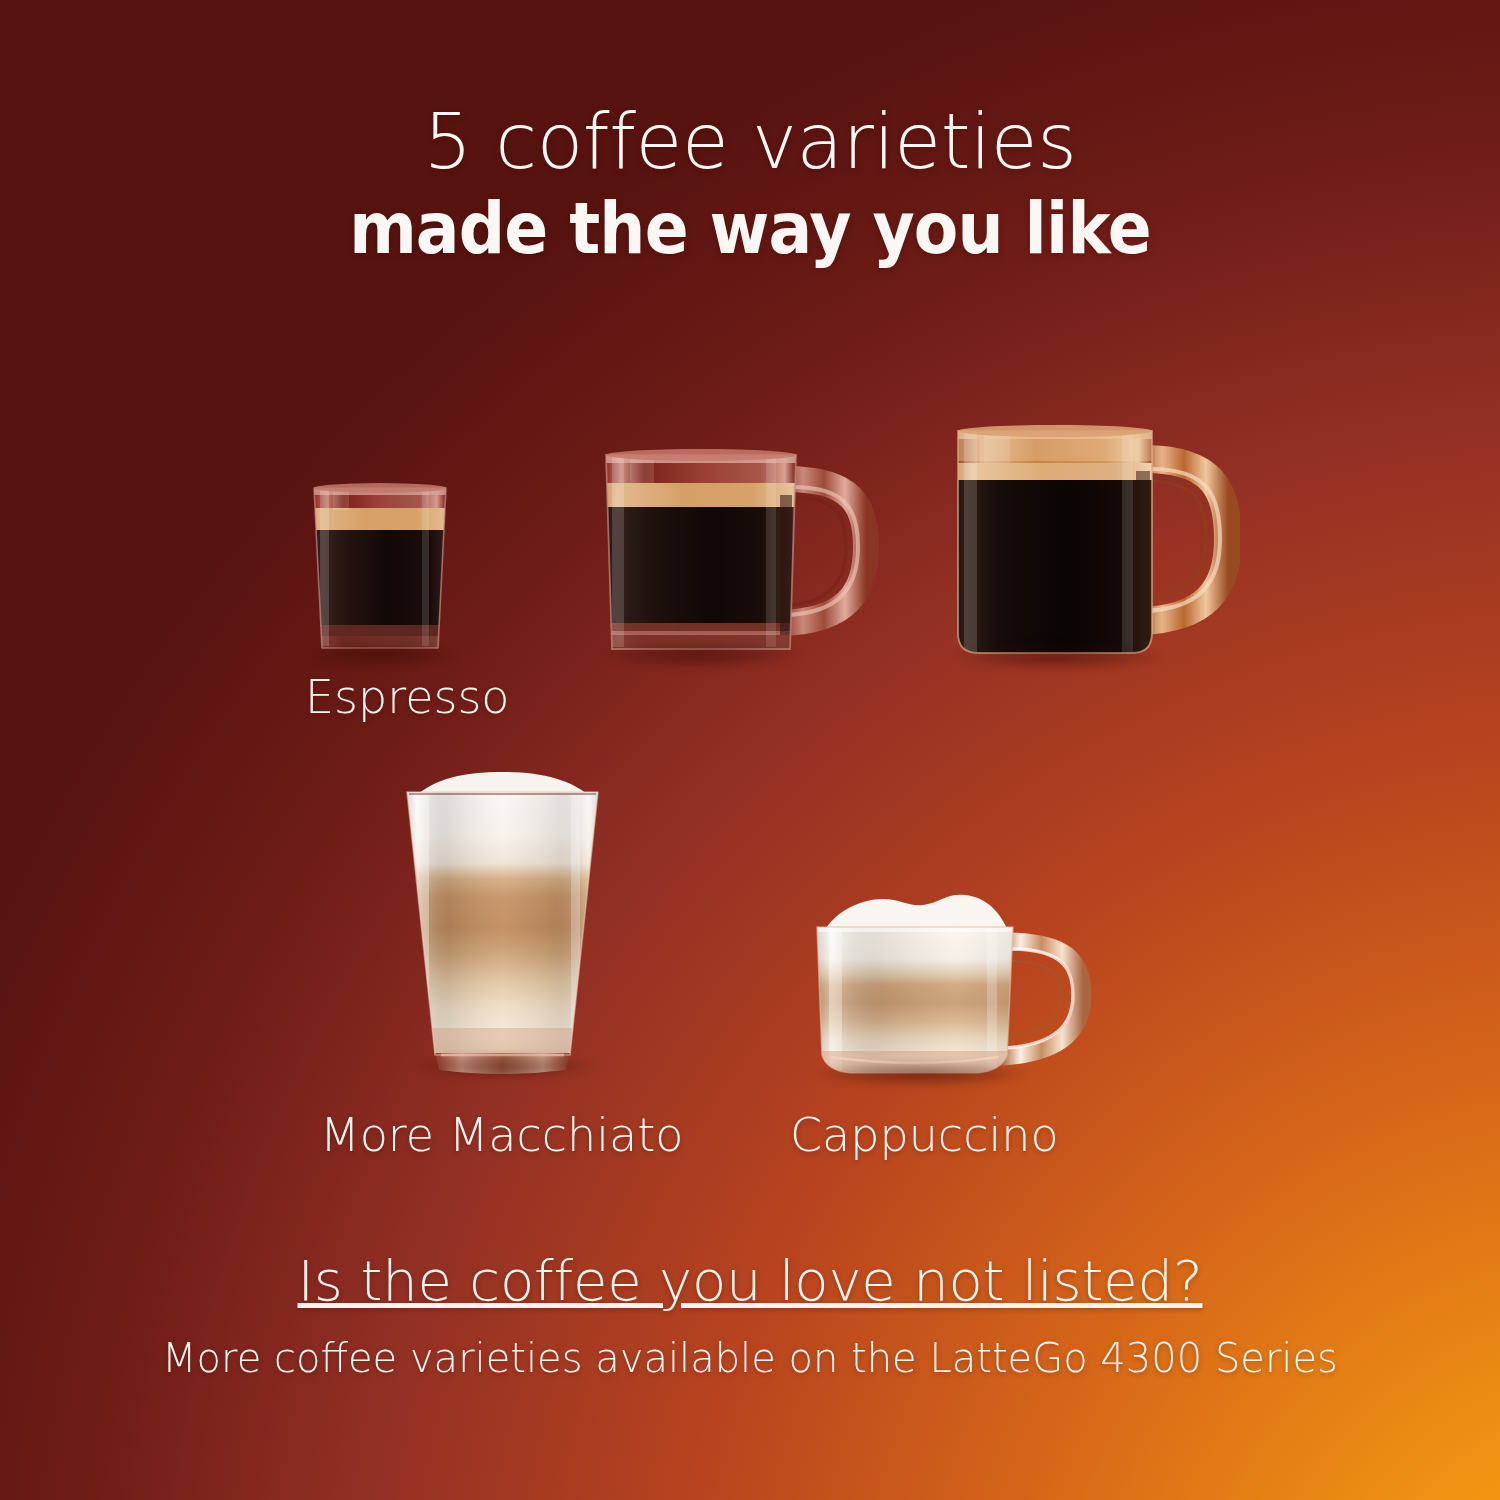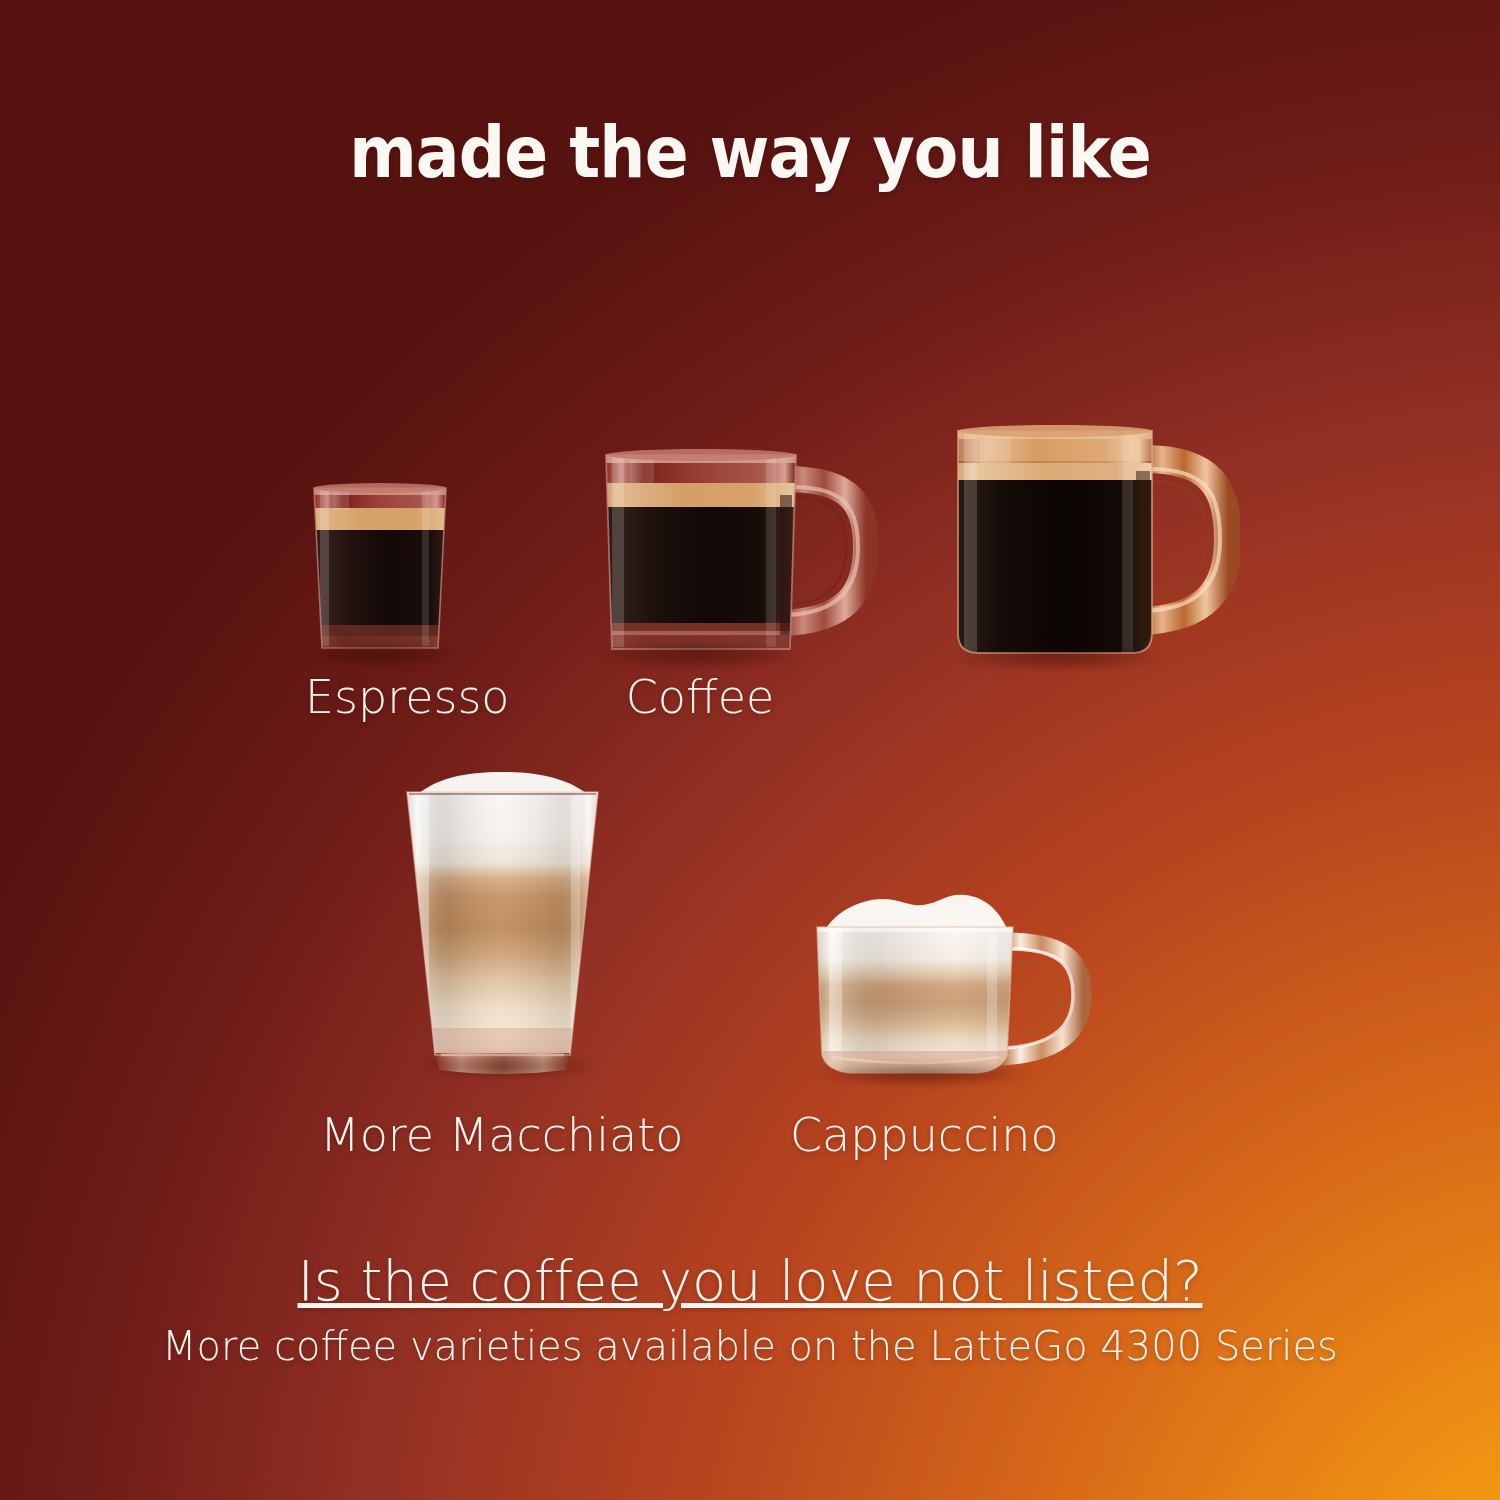--- a/index.html
+++ b/index.html
@@ -31,35 +31,36 @@
   .vlabel{
     position:absolute;color:#FBF5EE;font-size:46px;font-weight:300;
     font-stretch:condensed;white-space:nowrap;letter-spacing:0px;
     text-shadow:0 2px 5px rgba(60,10,5,.3);
   }
   
   .footer{position:absolute;left:0;right:0;top:1248px;text-align:center;color:#FBF5EE;}
   .footer .f1{display:block;font-size:56px;font-weight:300;font-stretch:condensed;
     letter-spacing:-0.2px;text-shadow:0 2px 5px rgba(60,10,5,.3);text-decoration:underline;}
   .footer .f2{display:block;font-size:40px;font-weight:300;font-stretch:condensed;
-    margin-top:10px;text-shadow:0 2px 5px rgba(60,10,5,.3);}
+    margin-top:22px;text-shadow:0 2px 5px rgba(60,10,5,.3);}
   
   .cup{position:absolute;}
   .shadow{
     position:absolute;border-radius:50%;
     background:radial-gradient(ellipse at center, rgba(50,8,4,.45) 0%, rgba(50,8,4,.22) 45%, rgba(50,8,4,0) 72%);
     filter:blur(3px);
   }
 </style>
 </head>
 <body>
 
 <div id="stage">
 
   <div class="headline">
+    <span class="l1">5 coffee varieties</span>
     <span class="l2">made the way you like</span>
   </div>
 
   <div class="cup" style="left:300px;top:470px;width:160px;height:200px;">
     <div class="shadow" style="left:6px;top:172px;width:150px;height:26px;"></div>
     <svg width="160" height="200" viewBox="0 0 160 200">
       <defs>
         <linearGradient id="esGlass" x1="0" y1="0" x2="1" y2="0">
           <stop offset="0%" stop-color="#8E2A22"></stop>
           <stop offset="10%" stop-color="#C0796E"></stop>
@@ -168,21 +169,20 @@
         <rect x="0" y="20" width="220" height="8" fill="#DBABA0" opacity="0.8"></rect>
         <rect x="22" y="22" width="12" height="190" fill="#FFFFFF" opacity="0.16"></rect>
         <rect x="40" y="22" width="24" height="26" fill="#FFFFFF" opacity="0.13"></rect>
         <rect x="176" y="22" width="10" height="190" fill="#FFFFFF" opacity="0.12"></rect>
         <rect x="190" y="60" width="12" height="140" fill="#2A120C" opacity="0.55"></rect>
       </g>
       <path d="M16,20 L206,20 L200,214 L22,214 Z" fill="none" stroke="#C98C80" stroke-width="1.8" opacity="0.7"></path>
       <ellipse cx="111" cy="20" rx="95" ry="6" fill="#C5796C" opacity="0.85"></ellipse>
     </svg>
   </div>
-  <div class="vlabel" style="left:600px;top:670px;width:200px;text-align:center;">Coffee</div>
 
   <div class="cup" style="left:940px;top:415px;width:300px;height:260px;">
     <div class="shadow" style="left:14px;top:228px;width:210px;height:28px;"></div>
     <svg width="300" height="260" viewBox="0 0 300 260">
       <defs>
         <linearGradient id="amHandle" x1="0" y1="0" x2="1" y2="0">
           <stop offset="0%" stop-color="#9C4A20"></stop>
           <stop offset="25%" stop-color="#E7B48A"></stop>
           <stop offset="50%" stop-color="#B9672E"></stop>
           <stop offset="75%" stop-color="#F0C79F"></stop>

